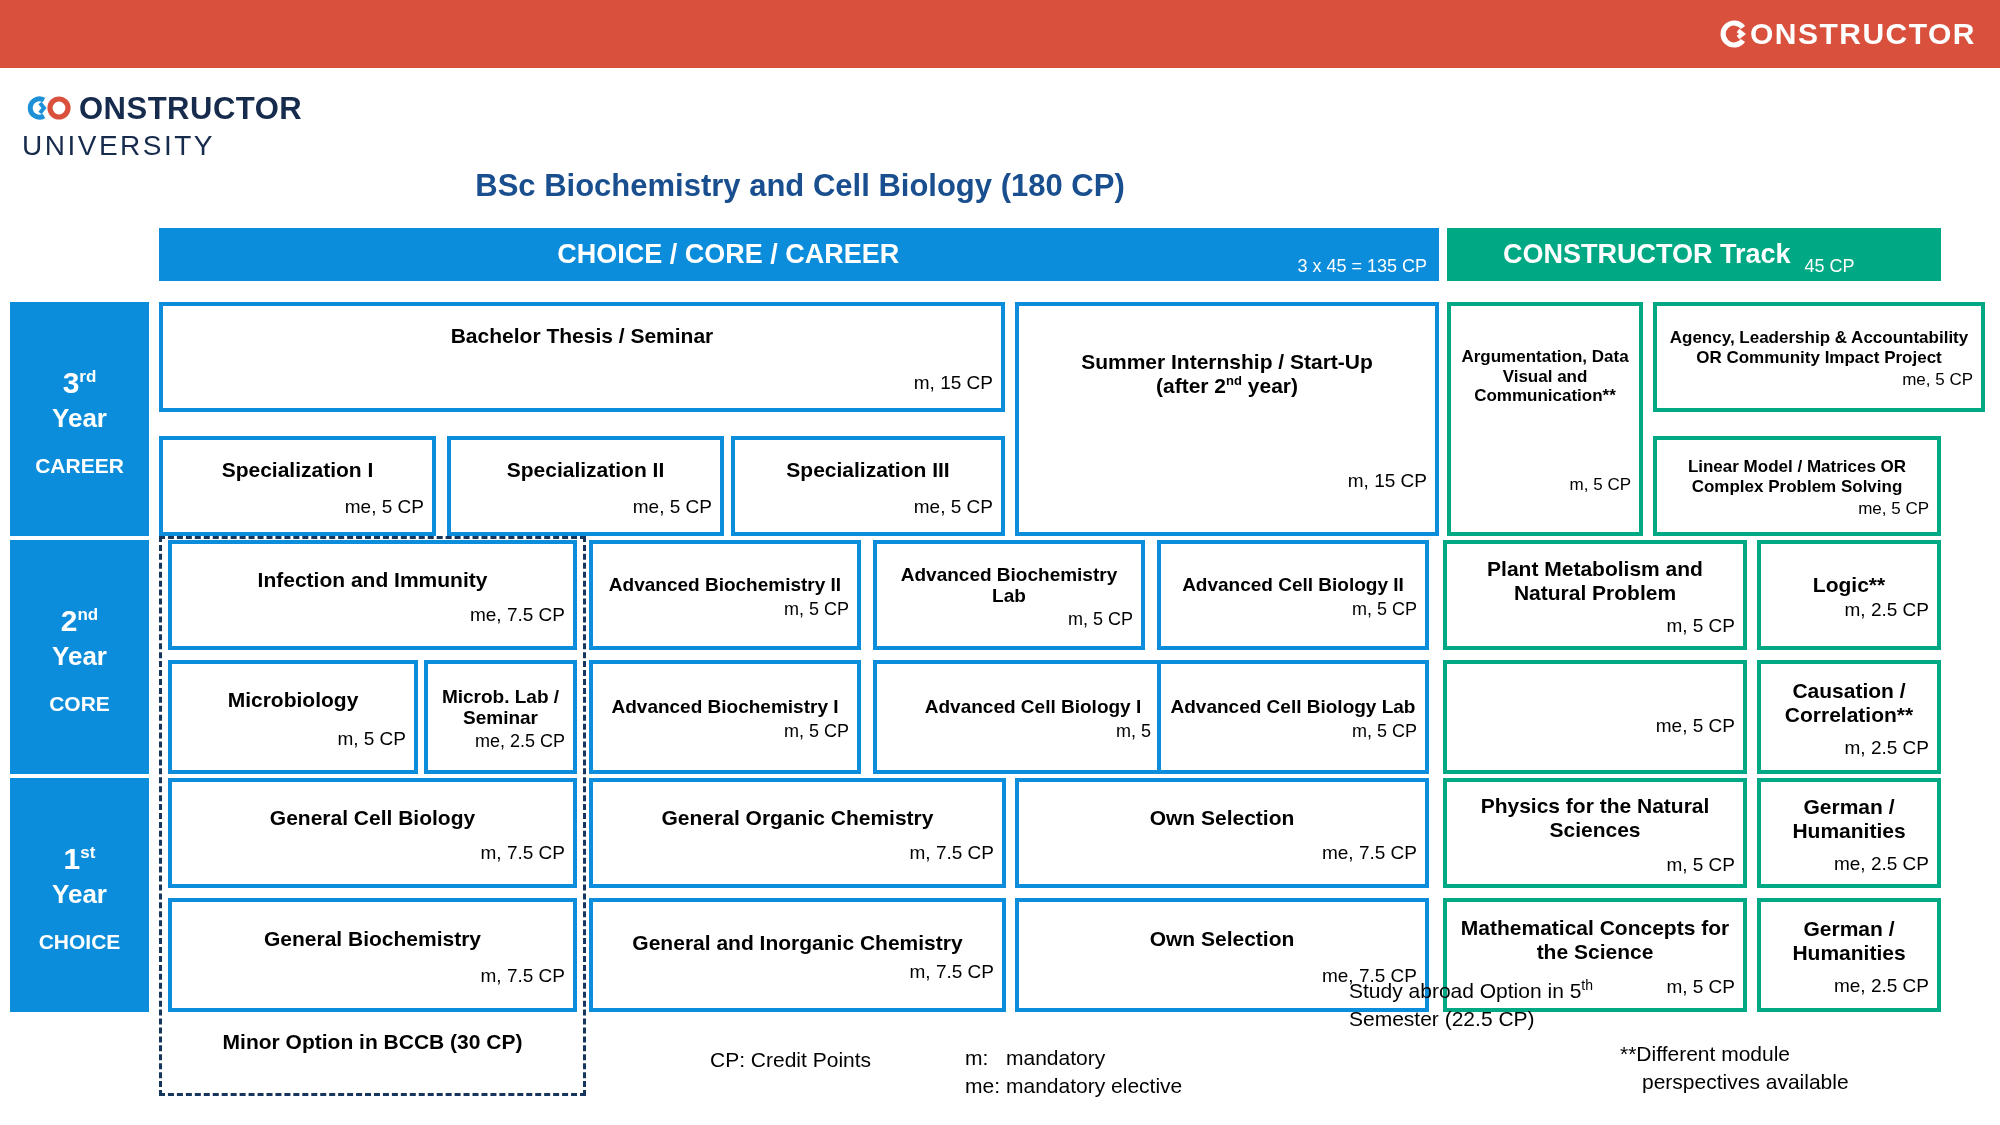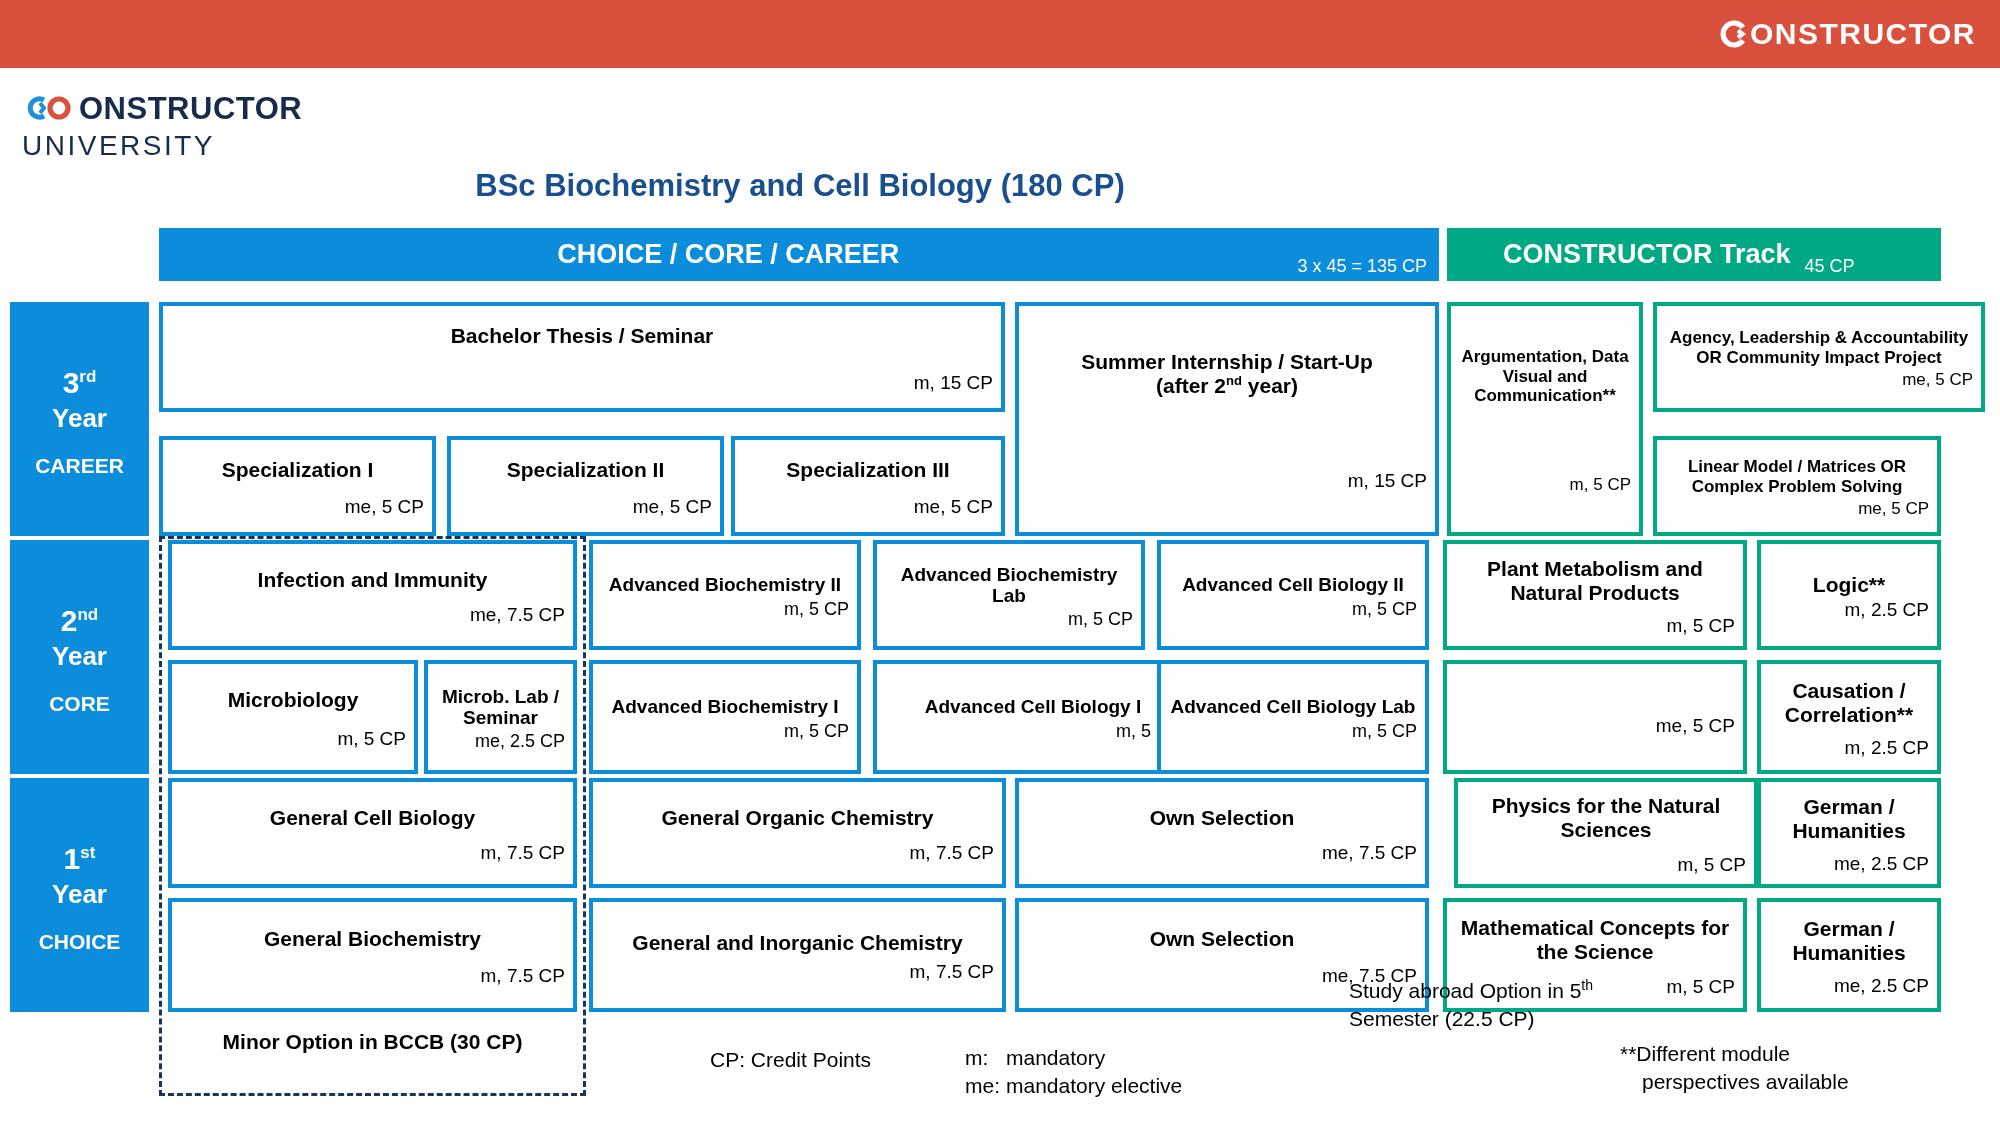--- a/index.html
+++ b/index.html
@@ -226,21 +226,21 @@
 </div>
 <div class="box sm" style="left:873px;top:540px;width:272px;height:110px;">
   <div class="name">Advanced Biochemistry Lab</div>
   <div class="cp">m, 5 CP</div>
 </div>
 <div class="box sm" style="left:1157px;top:540px;width:272px;height:110px;">
   <div class="name">Advanced Cell Biology II</div>
   <div class="cp">m, 5 CP</div>
 </div>
 <div class="box green" style="left:1443px;top:540px;width:304px;height:110px;">
-  <div class="name">Plant Metabolism and Natural Products</div>
+  <div class="name">Plant Metabolism and Natural Problem</div>
   <div class="cp" style="margin-top:12px;">m, 5 CP</div>
 </div>
 <div class="box green" style="left:1757px;top:540px;width:184px;height:110px;">
   <div class="name">Logic**</div>
   <div class="cp">m, 2.5 CP</div>
 </div>
 
 <div class="box" style="left:168px;top:660px;width:250px;height:114px;">
   <div class="name">Microbiology</div>
   <div class="cp" style="margin-top:18px;">m, 5 CP</div>
@@ -274,21 +274,21 @@
   <div class="cp" style="margin-top:14px;">m, 7.5 CP</div>
 </div>
 <div class="box" style="left:589px;top:778px;width:417px;height:110px;">
   <div class="name">General Organic Chemistry</div>
   <div class="cp" style="margin-top:14px;">m, 7.5 CP</div>
 </div>
 <div class="box" style="left:1015px;top:778px;width:414px;height:110px;">
   <div class="name">Own Selection</div>
   <div class="cp" style="margin-top:14px;">me, 7.5 CP</div>
 </div>
-<div class="box green" style="left:1443px;top:778px;width:304px;height:110px;margin-left:11px;">
+<div class="box green" style="left:1443px;top:778px;width:304px;height:110px;">
   <div class="name">Physics for the Natural Sciences</div>
   <div class="cp" style="margin-top:14px;">m, 5 CP</div>
 </div>
 <div class="box green" style="left:1757px;top:778px;width:184px;height:110px;">
   <div class="name">German / Humanities</div>
   <div class="cp" style="margin-top:12px;">me, 2.5 CP</div>
 </div>
 
 <div class="box" style="left:168px;top:898px;width:409px;height:114px;">
   <div class="name">General Biochemistry</div>

